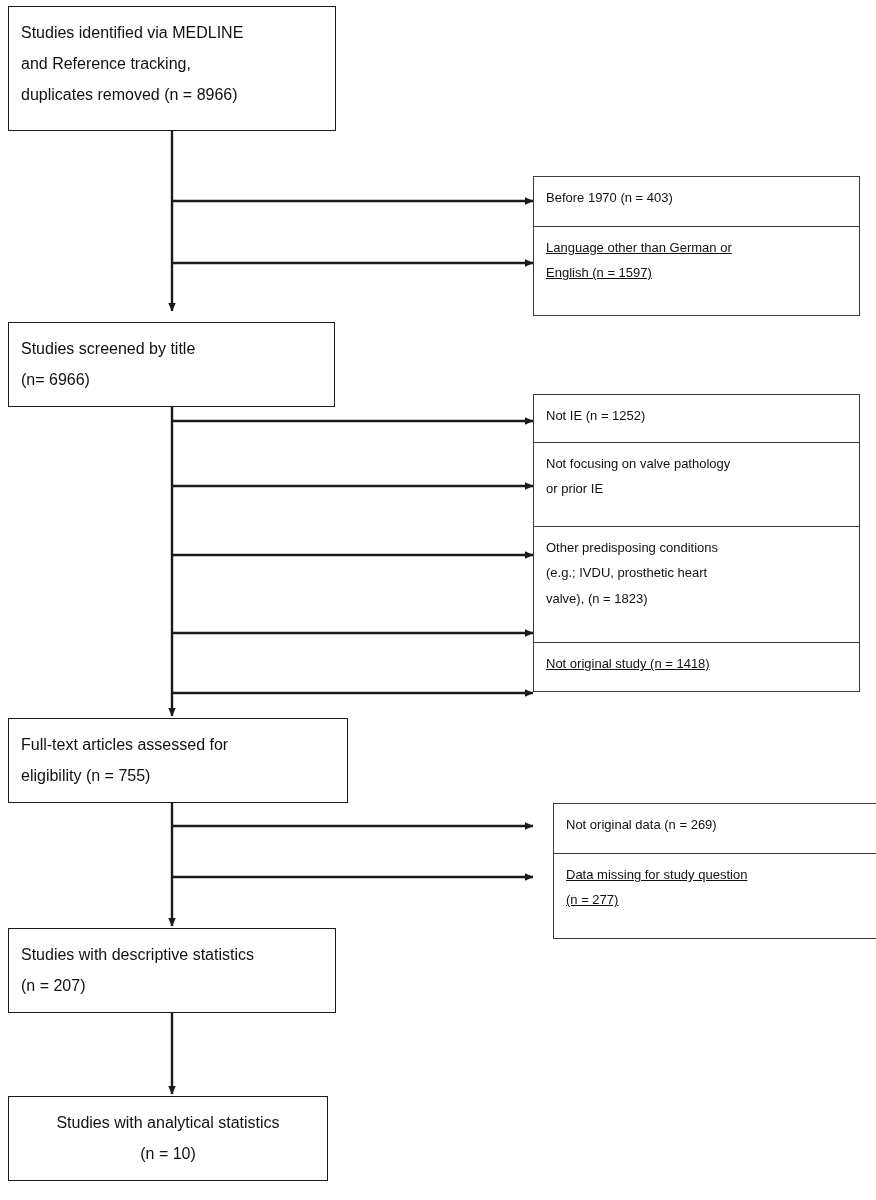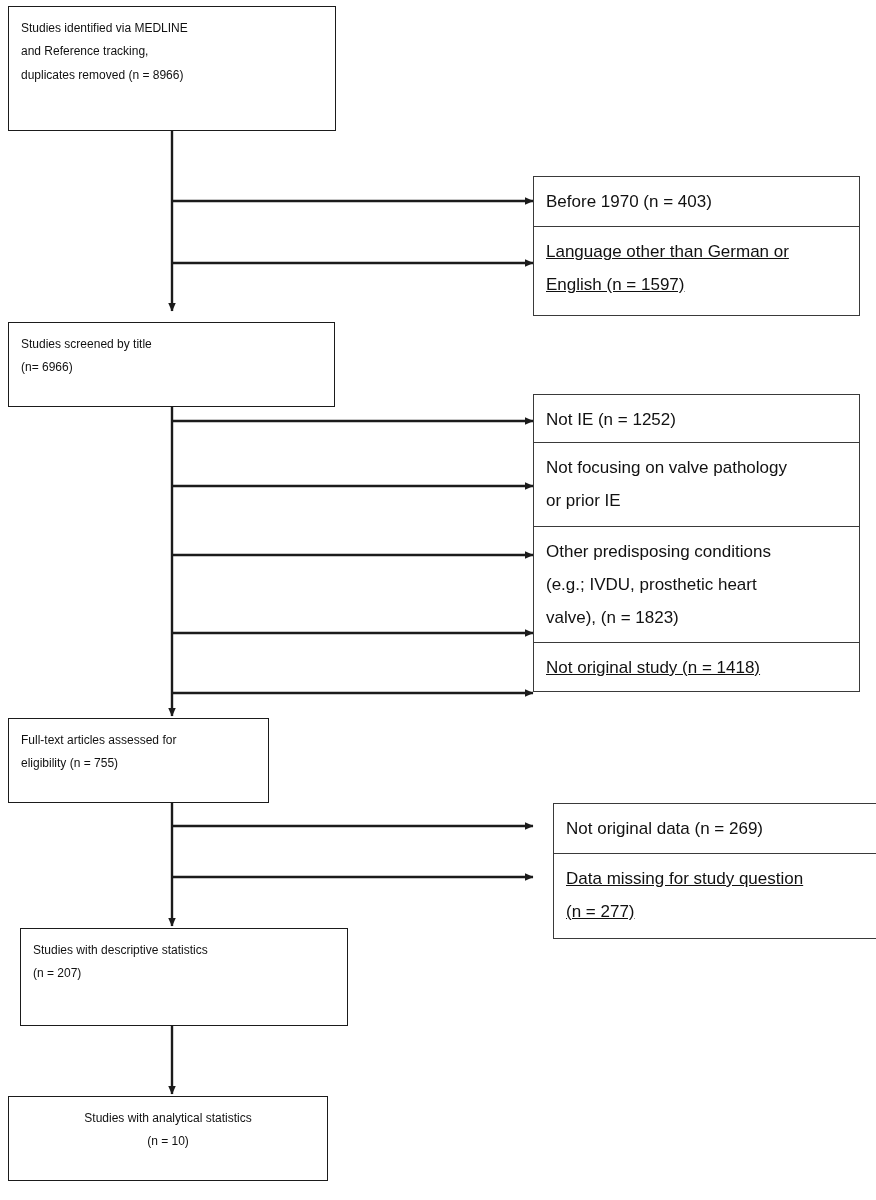--- a/index.html
+++ b/index.html
@@ -22,36 +22,36 @@
     width: 876px;
     height: 1200px;
     pointer-events: none;
   }
   .node {
     position: absolute;
     box-sizing: border-box;
     background: #ffffff;
     border: 1.6px solid #1b1b1b;
     padding: 10px 12px 8px 12px;
-    font-size: 12px;
+    font-size: 16px;
     line-height: 1.95;
     color: #111111;
     white-space: pre-line;
   }
   .stack {
     position: absolute;
     box-sizing: border-box;
     background: #ffffff;
     border: 1.6px solid #3a3a3a;
   }
   .stack-cell {
     box-sizing: border-box;
     border-bottom: 1.4px solid #3a3a3a;
     padding: 8px 12px 6px 12px;
-    font-size: 17px;
+    font-size: 13px;
     line-height: 1.95;
     color: #111111;
     white-space: pre-line;
   }
   .stack-cell:last-child {
     border-bottom: none;
     text-decoration: underline;
   }
 </style>
 </head>
@@ -81,23 +81,23 @@
         <line x1="172" y1="877" x2="533" y2="877" stroke="#1b1b1b" stroke-width="2.4" marker-end="url(#arrowhead)"></line>
       </g>
   </svg>
 
   <div id="main-nodes">
       <div class="node" style="left: 8px; top: 6px; width: 328px; height: 125px;">Studies identified via MEDLINE
 and Reference tracking,
 duplicates removed (n = 8966)</div>
       <div class="node" style="left: 8px; top: 322px; width: 327px; height: 85px;">Studies screened by title
 (n= 6966)</div>
-      <div class="node" style="left: 8px; top: 718px; width: 261px; height: 85px;">Full-text articles assessed for
+      <div class="node" style="left: 8px; top: 718px; width: 340px; height: 85px;">Full-text articles assessed for
 eligibility (n = 755)</div>
-      <div class="node" style="left: 20px; top: 928px; width: 328px; height: 98px;">Studies with descriptive statistics
+      <div class="node" style="left: 8px; top: 928px; width: 328px; height: 85px;">Studies with descriptive statistics
 (n = 207)</div>
       <div class="node" style="left: 8px; top: 1096px; width: 320px; height: 85px; text-align: center;">Studies with analytical statistics
 (n = 10)</div>
     </div>
   <div id="exclusion-stacks">
       <div class="stack" style="left: 533px; top: 176px; width: 327px;">
         <div class="stack-cell" style="height: 50px;">Before 1970 (n = 403)</div>
         <div class="stack-cell" style="height: 88px;">Language other than German or
 English (n = 1597)</div>
       </div>

